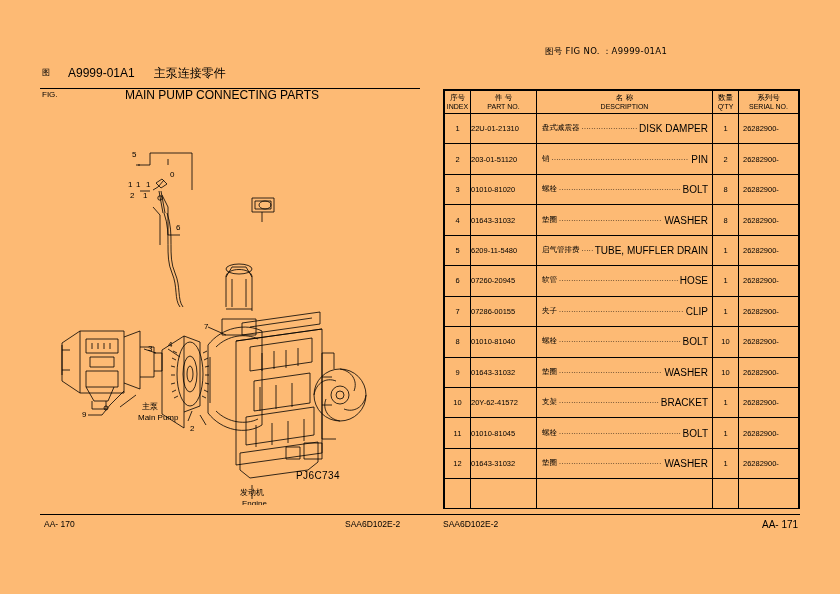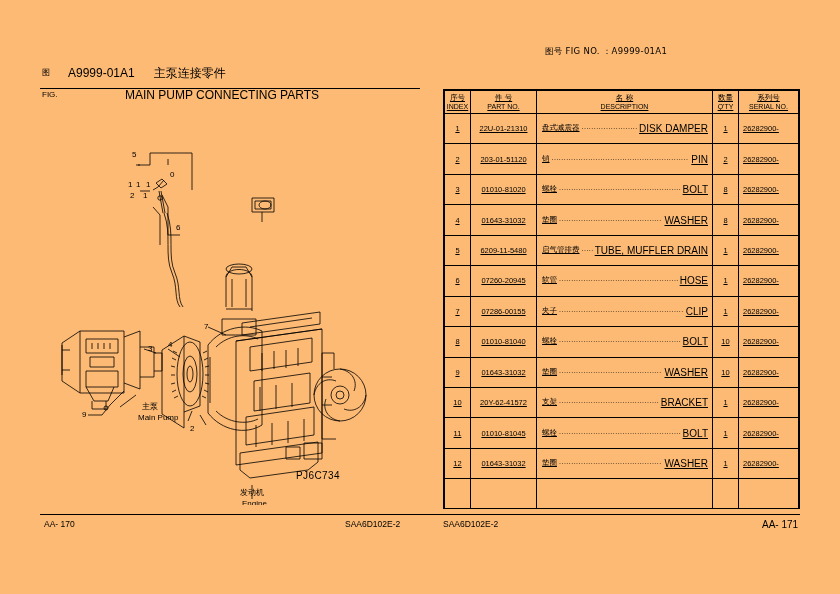--- a/index.html
+++ b/index.html
@@ -32,35 +32,34 @@
   #footer-center{left:345px;top:519px;font-size:8.5px;}
   #footer-center2{left:443px;top:519px;font-size:8.5px;}
   #footer-right{left:762px;top:519px;font-size:10px;}
   #pj-code{left:296px;top:470px;font-size:10px;letter-spacing:.4px;}
   
   #table-wrap{
     left:443px;top:89px;
     width:357px;height:420px;
     border:1px solid #000;
     box-sizing:border-box;
-    text-decoration:underline;
   }
   table{border-collapse:collapse;width:100%;height:100%;table-layout:fixed;}
   th,td{border:1px solid #000;font-size:7.5px;padding:0;}
   thead th{height:22px;line-height:9px;font-weight:normal;text-align:center;}
   thead th .cnh{display:block;font-size:7.5px;}
   thead th .enh{display:block;font-size:7px;}
   col.c-index{width:26px;}
   col.c-part{width:66px;}
   col.c-desc{width:176px;}
   col.c-qty{width:26px;}
   col.c-serial{width:60px;}
   tbody td{height:11.6px;}
   td.index{text-align:center;}
-  td.part{text-align:center;}
+  td.part{text-align:left;}
   td.qty{text-align:center;}
   td.serial{padding-left:4px;}
   td.desc{padding-left:5px;padding-right:4px;}
   .desc-inner{display:flex;align-items:flex-start;width:100%;white-space:nowrap;}
   .d-cn{font-family:"DejaVu Sans", sans-serif;font-size:7.5px;}
   .d-dots{flex:1 1 auto;overflow:hidden;margin:0 2px;font-size:7px;letter-spacing:.5px;color:#000;}
   .d-en{font-size:10px;}
   
   tr.filler td{border-left:1px solid #000;border-right:1px solid #000;border-top:none;border-bottom:none;}
   

